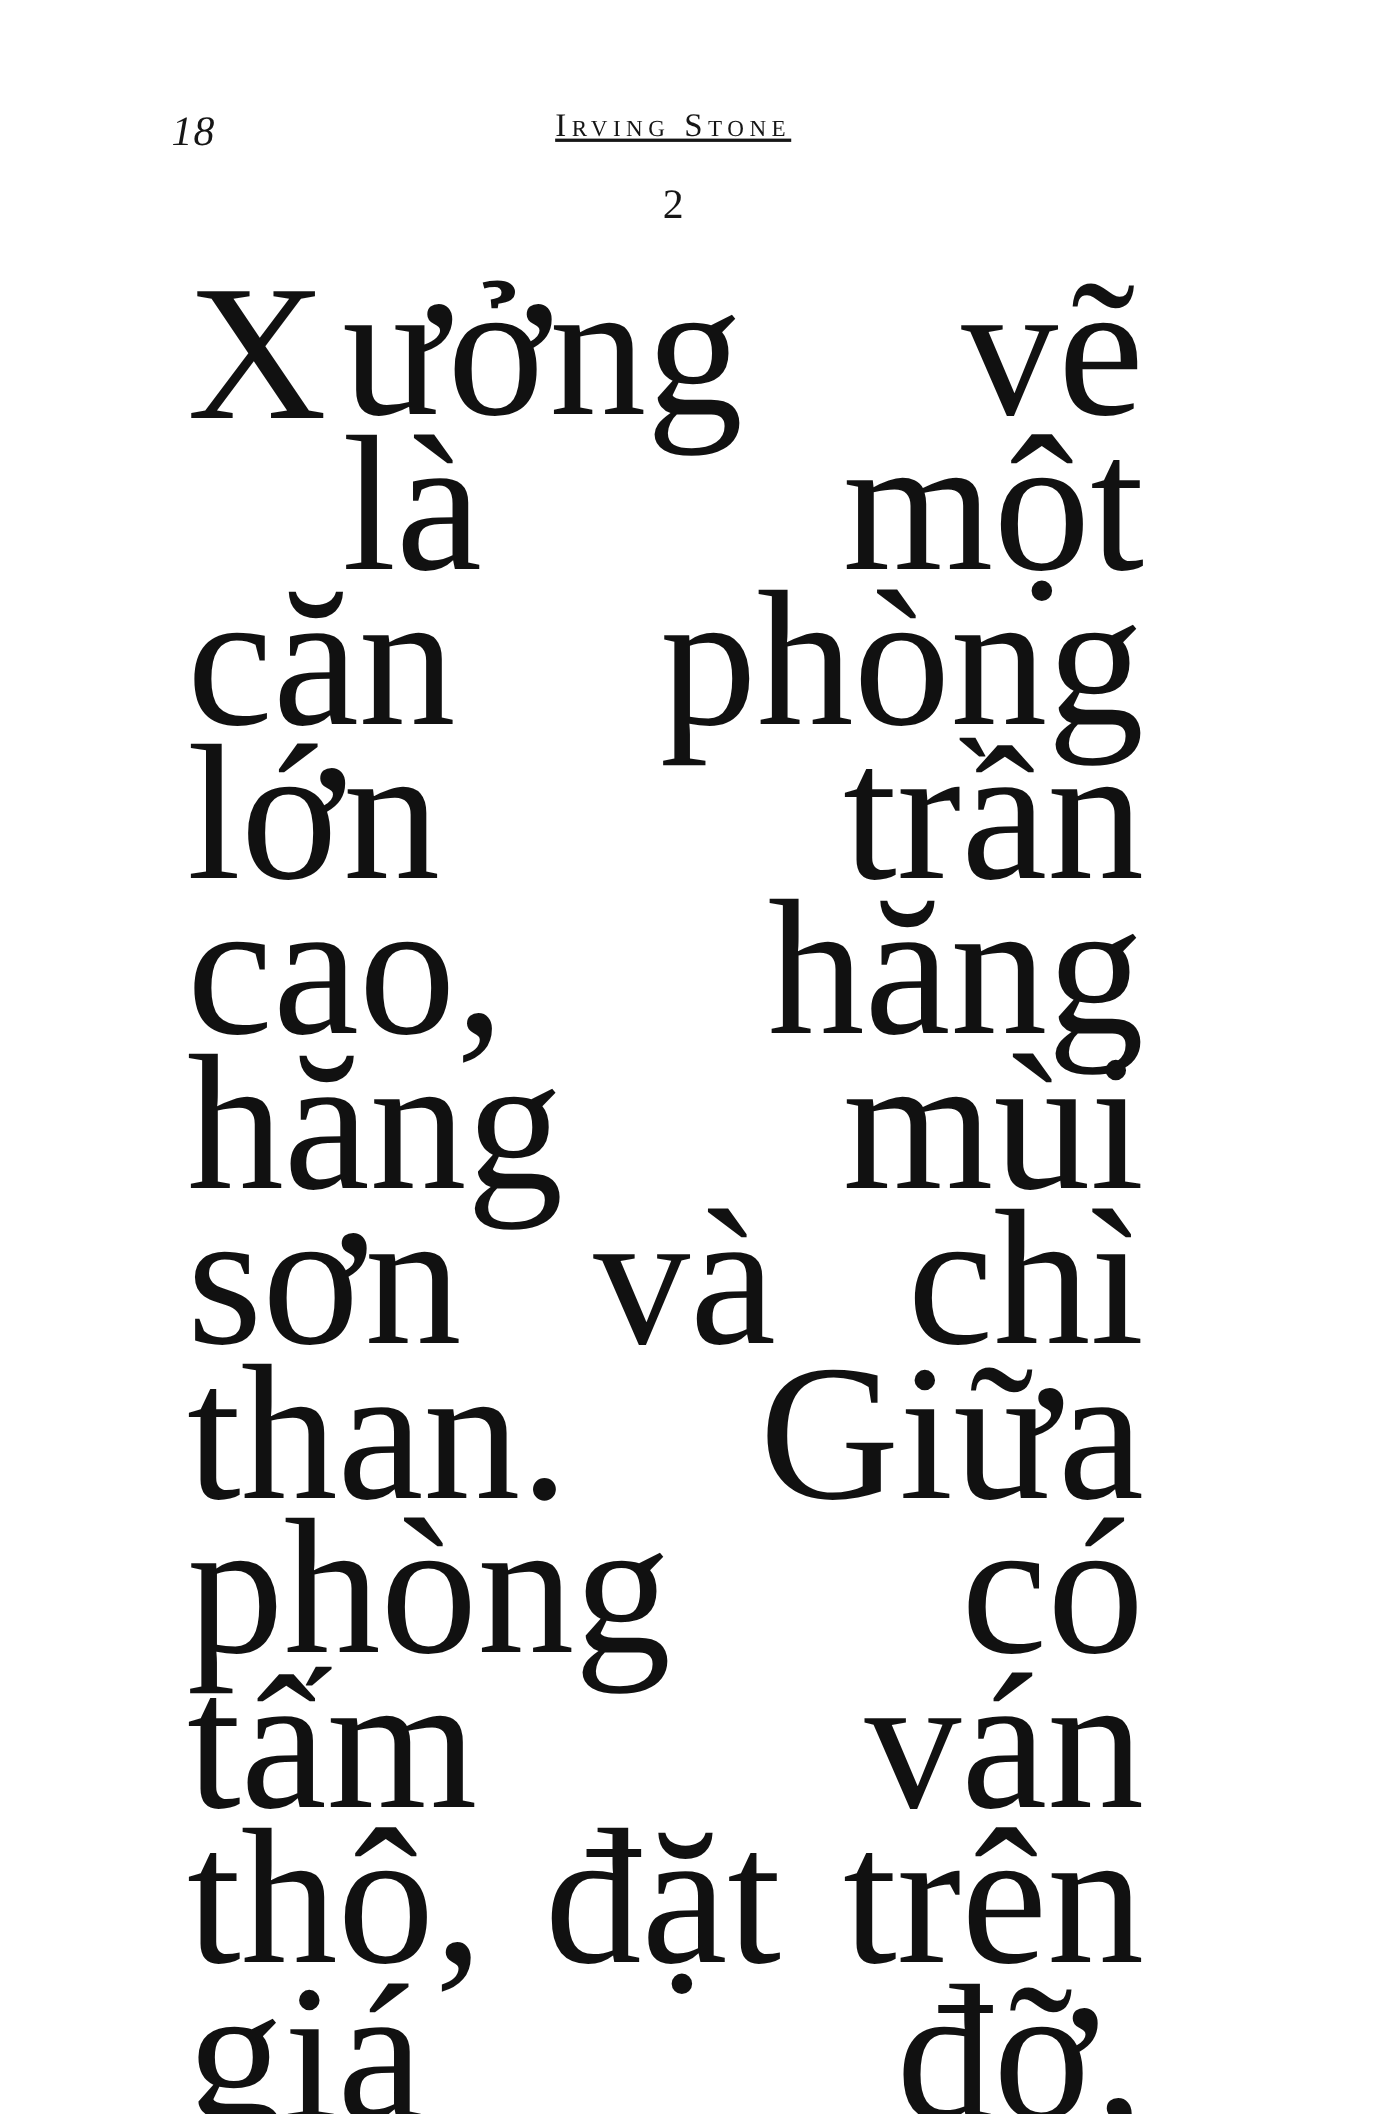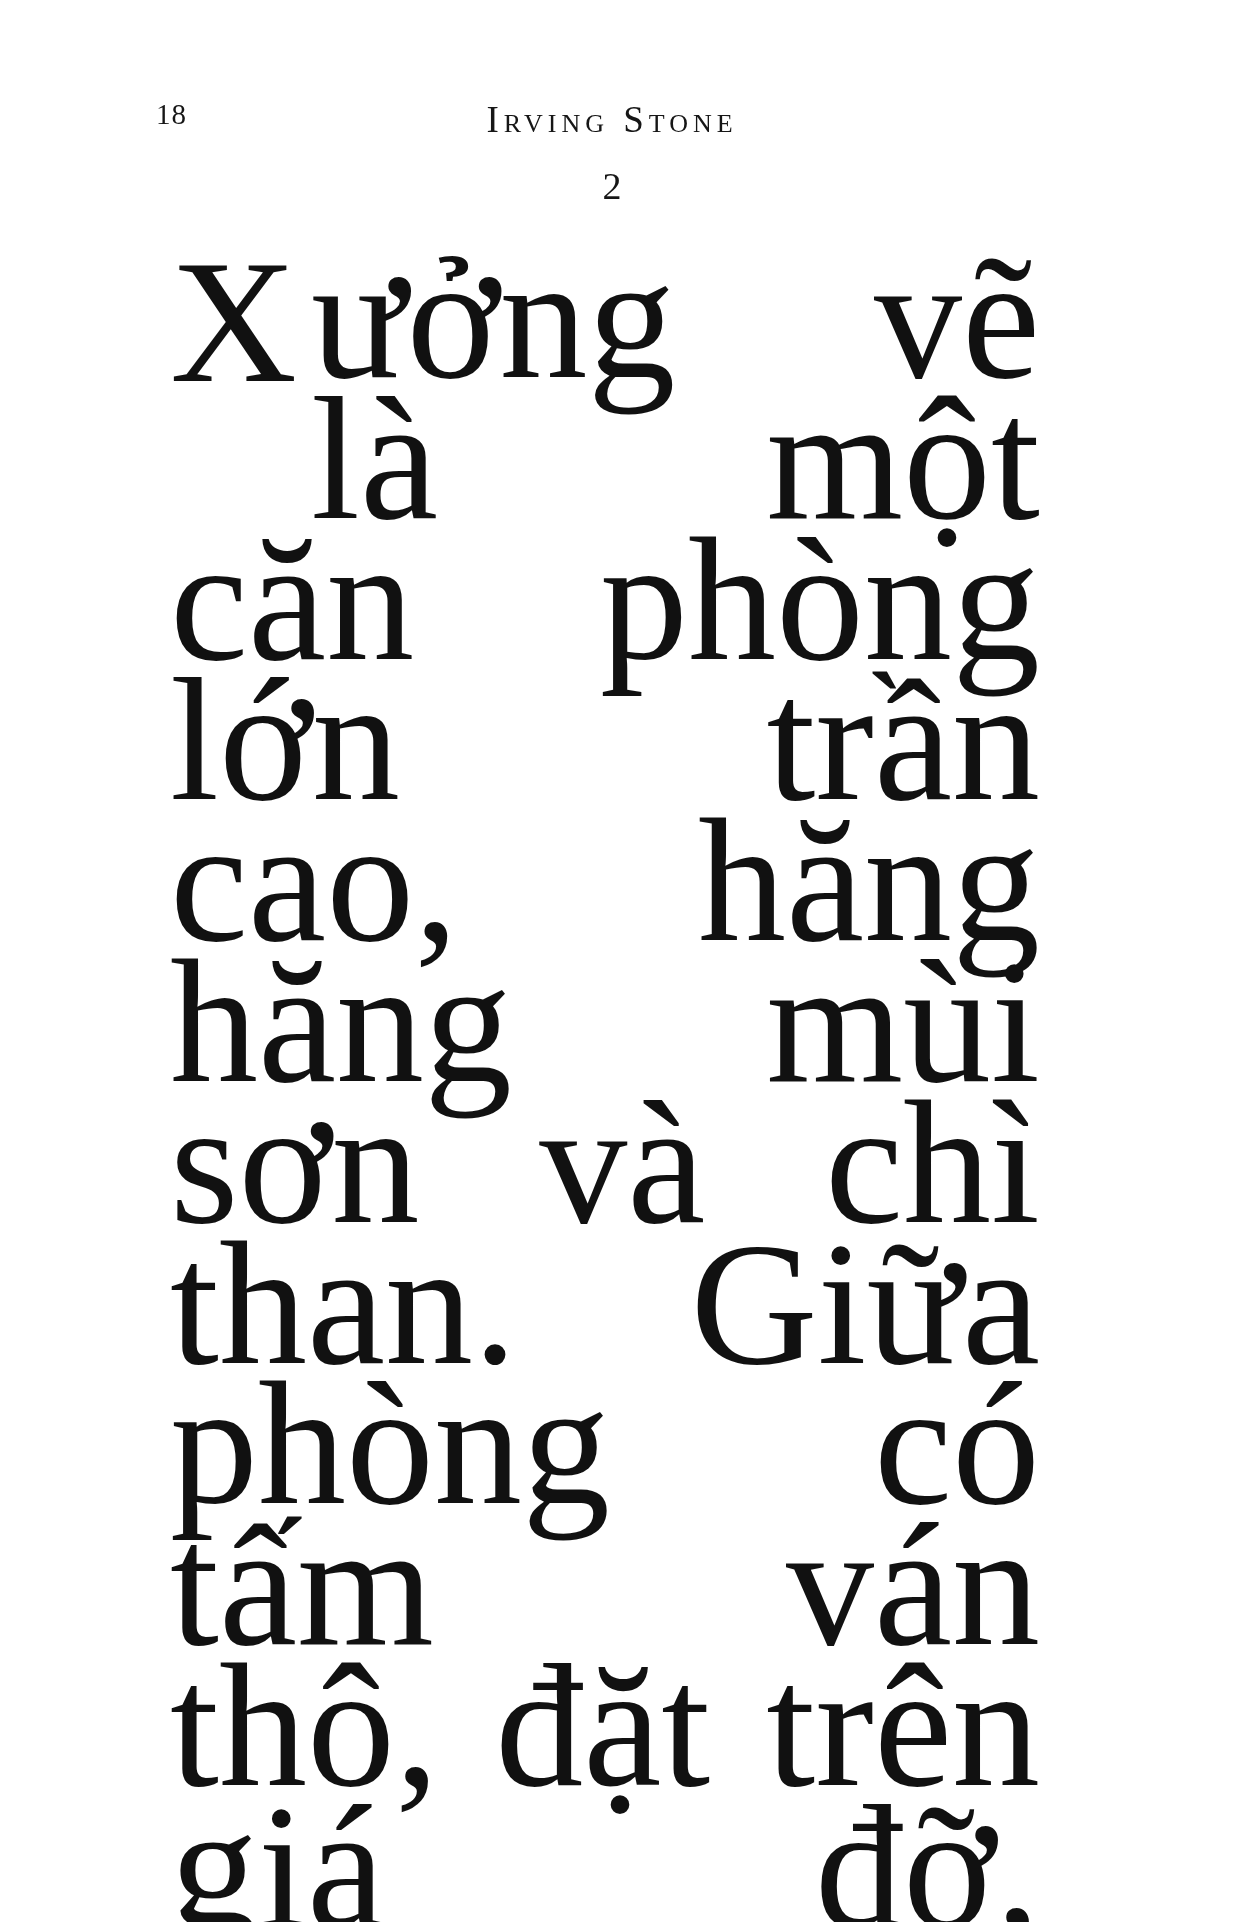--- a/index.html
+++ b/index.html
@@ -21,32 +21,34 @@
   }
   .running-head {
     position: relative;
     height: 40px;
     margin-bottom: 26px;
   }
   .page-number {
     position: absolute;
     left: -14px;
     top: 0;
-    font-size: 29px;
+    font-style: italic;
+    font-size: 38px;
     letter-spacing: 1px;
   }
   .running-title {
     position: absolute;
     left: 0;
     right: 0;
     top: 0;
     text-align: center;
     font-variant: small-caps;
-    font-size: 37px;
+    font-size: 30px;
     letter-spacing: 5px;
+    text-decoration: underline;
   }
   .chapter-number {
     text-align: center;
     font-size: 38px;
     margin: 0 0 36px 0;
     font-weight: 400;
   }
   .text-block {
     font-size: 30px;
     line-height: 45px;

